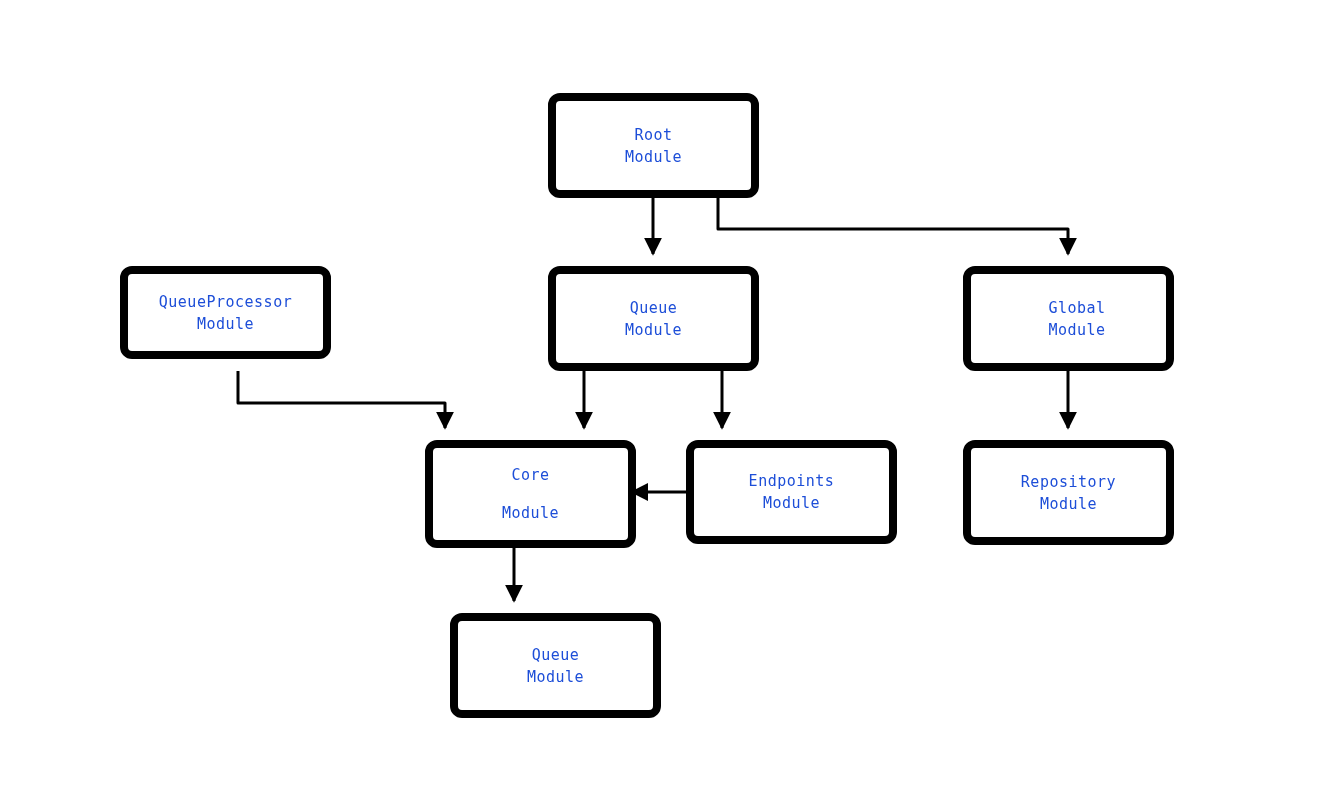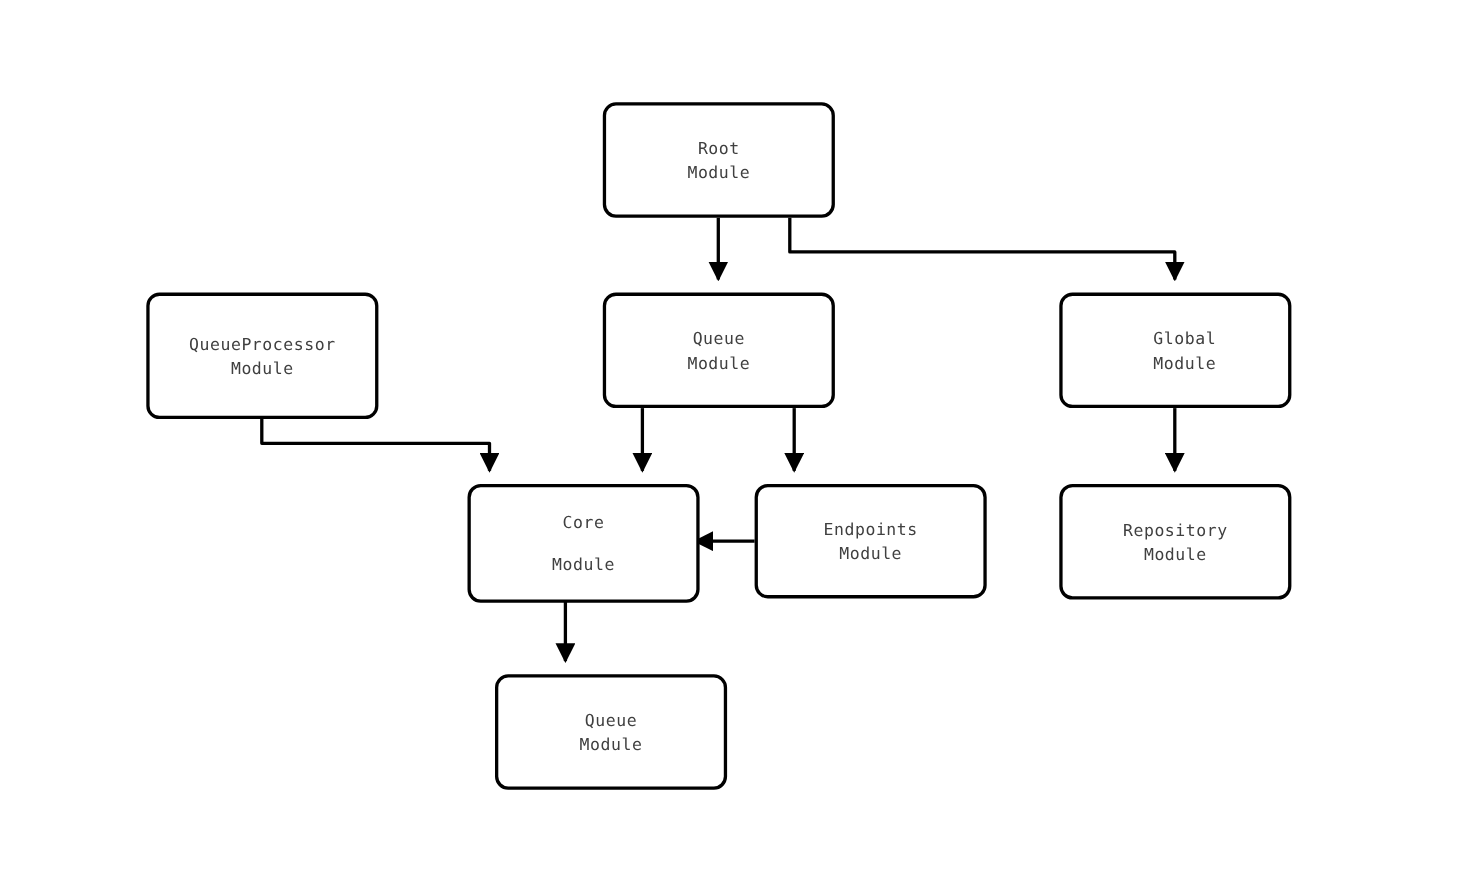--- a/index.html
+++ b/index.html
@@ -22,29 +22,29 @@
   #edges-layer {
     position: absolute;
     left: 0;
     top: 0;
     width: 1337px;
     height: 809px;
   }
   .node {
     position: absolute;
     box-sizing: border-box;
-    border: 3px solid #000000;
+    border: 8px solid #000000;
     border-radius: 12px;
     background: #ffffff;
     display: flex;
     flex-direction: column;
     align-items: center;
     justify-content: center;
     text-align: center;
-    color: #404040;
+    color: #1d4ed8;
     font-family: "DejaVu Sans Mono", monospace;
     font-size: 15px;
     line-height: 22px;
     letter-spacing: 0.5px;
   }
   .node .line1, .node .line2 {
     display: block;
     white-space: nowrap;
   }
 </style>
@@ -91,21 +91,21 @@
     <g>
       <path d="M 514 545 L 514 601" stroke="#000000" stroke-width="3" fill="none" marker-end="url(#arrow)"></path>
     </g>
   </svg>
 
   <div class="node" style="left:548px; top:93px; width:211px; height:105px;">
     <span class="line1">Root</span>
     <span class="line2">Module</span>
   </div>
 
-  <div class="node" style="left:133px; top:266px; width:211px; height:115px;text-align:right;">
+  <div class="node" style="left:120px; top:266px; width:211px; height:93px;text-align:right;">
     <span class="line1">QueueProcessor</span>
     <span class="line2">Module</span>
   </div>
 
   <div class="node" style="left:548px; top:266px; width:211px; height:105px;">
     <span class="line1">Queue</span>
     <span class="line2">Module</span>
   </div>
 
   <div class="node" style="left:963px; top:266px; width:211px; height:105px;padding-left:17px;">

